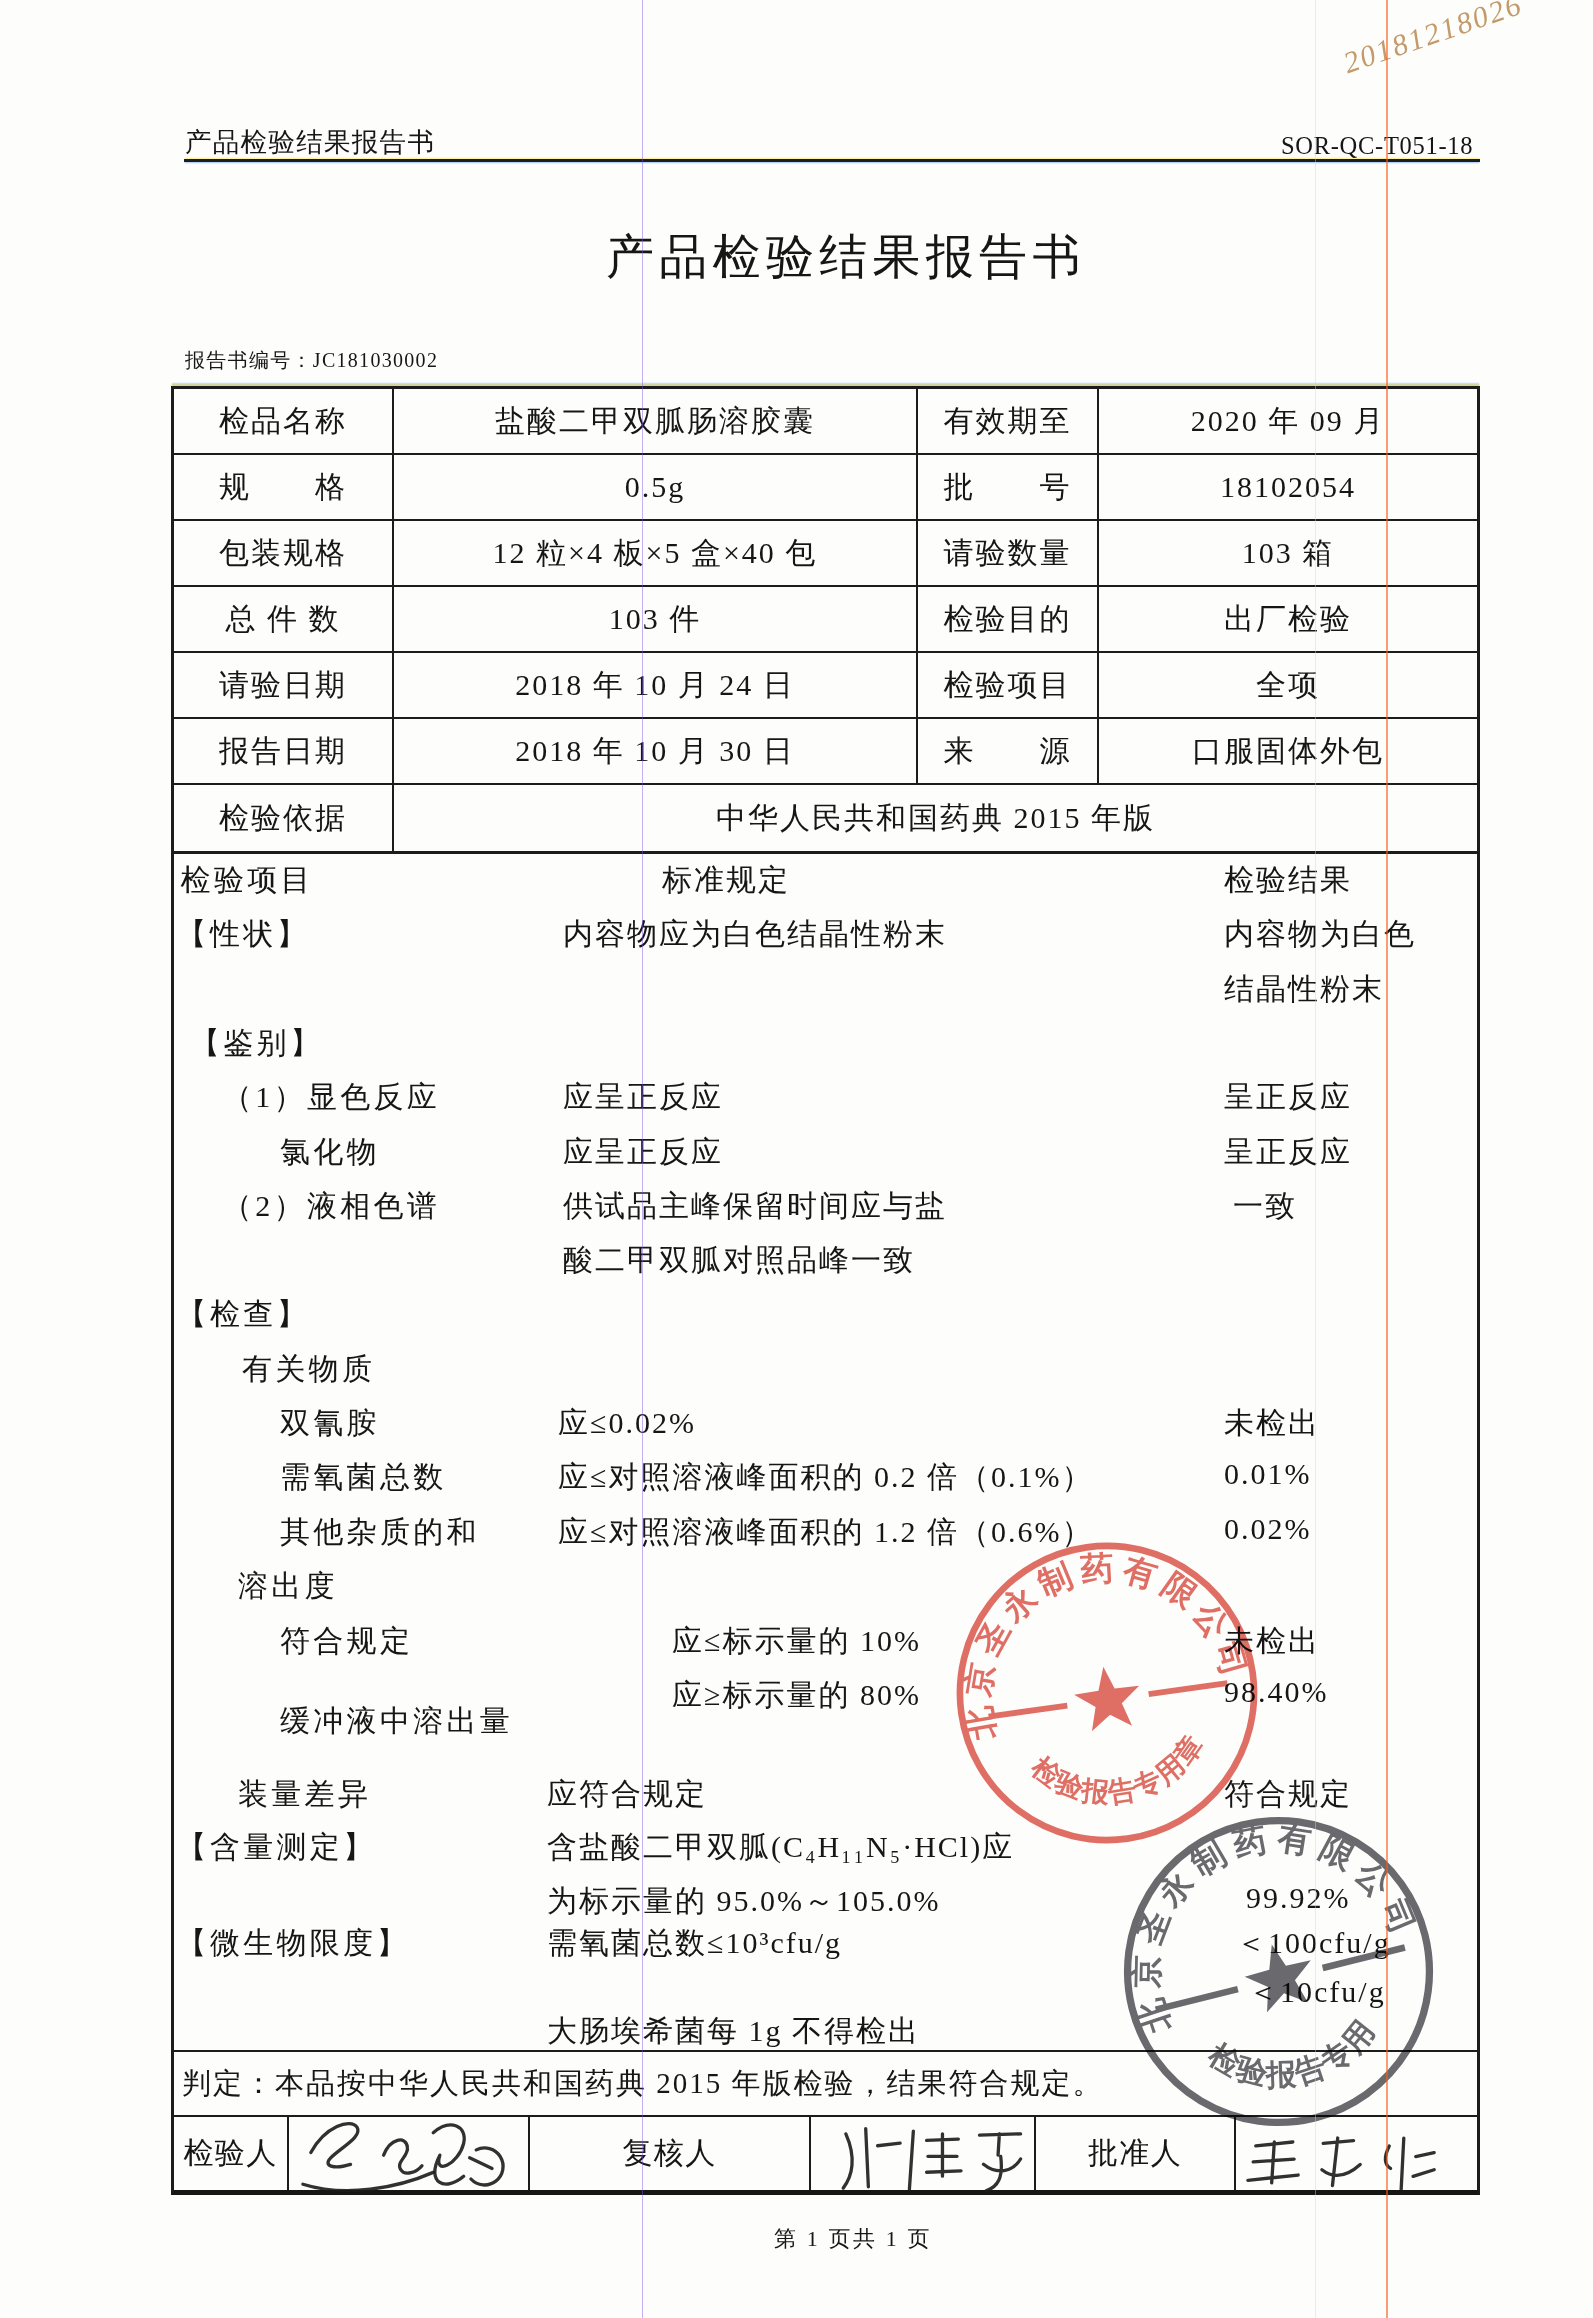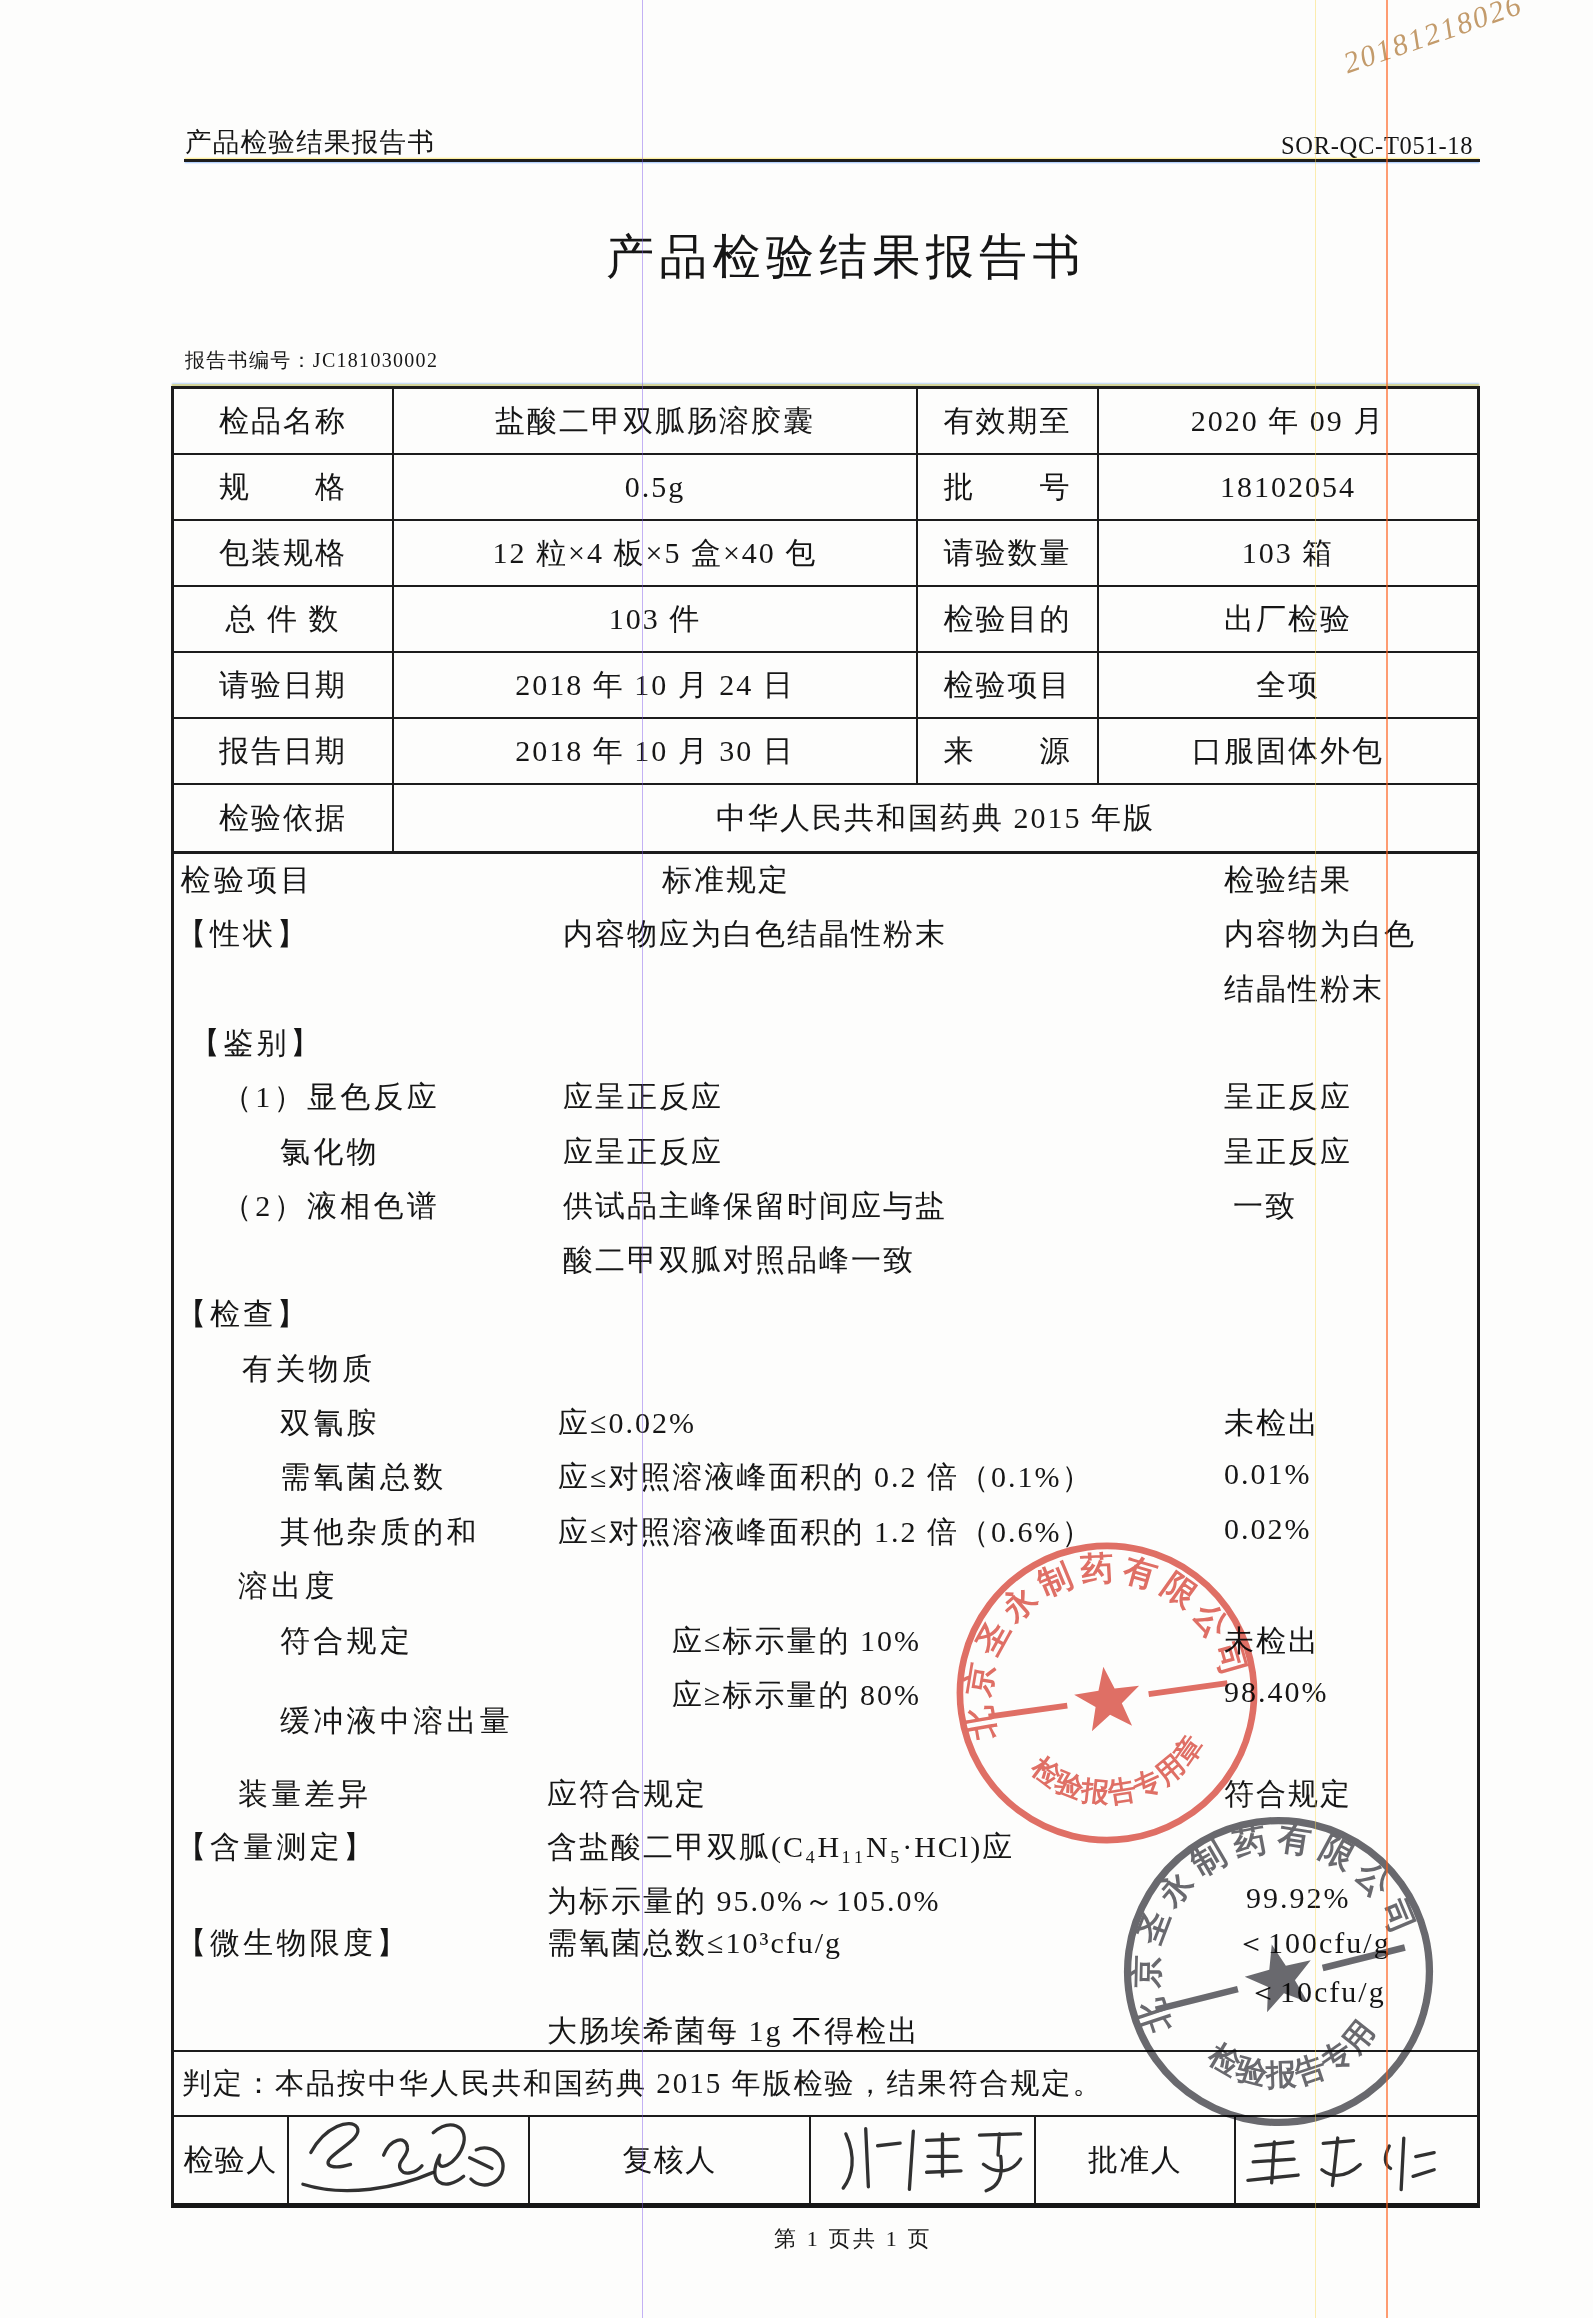--- a/index.html
+++ b/index.html
@@ -30,21 +30,21 @@
   .rs{position:absolute;white-space:nowrap;font-size:30px;z-index:2;}
   .k-item{letter-spacing:3.3px;}
   .k-std{letter-spacing:2px;}
   .k-res{letter-spacing:2px;}
   
   .verdict-row{position:absolute;left:171px;top:2052px;width:1309px;height:65px;box-sizing:border-box;
                border-left:3.3px solid #1c1c1c;border-right:3.3px solid #1c1c1c;border-bottom:2px solid #1c1c1c;
                display:flex;align-items:center;z-index:1;}
   .verdict-row span{font-size:29px;letter-spacing:2px;padding-left:8px;white-space:nowrap;}
   
-  .sig-row{position:absolute;left:171px;top:2117px;width:1309px;height:91px;box-sizing:border-box;
+  .sig-row{position:absolute;left:171px;top:2117px;width:1309px;height:78px;box-sizing:border-box;
            border-left:3.3px solid #1c1c1c;border-right:3.3px solid #1c1c1c;border-bottom:5.3px solid #161616;
            display:grid;grid-template-columns:115px 241px 281px 225px 200px 1fr;z-index:1;}
   .sig-cell{box-sizing:border-box;border-right:2px solid #1c1c1c;display:flex;align-items:center;justify-content:center;
             font-size:30px;letter-spacing:1.3px;}
   .sig-cell.last{border-right:none;}
   .footer{left:774px;top:2224px;font-size:22px;letter-spacing:2.6px;}
   
   .stamp{position:absolute;z-index:5;mix-blend-mode:multiply;}
   .stamp-red{left:948px;top:1534px;color:#d9473b;opacity:.78;transform:rotate(-8deg);}
   .stamp-black{left:1113px;top:1806px;color:#45454b;opacity:.8;transform:rotate(-14deg);}

